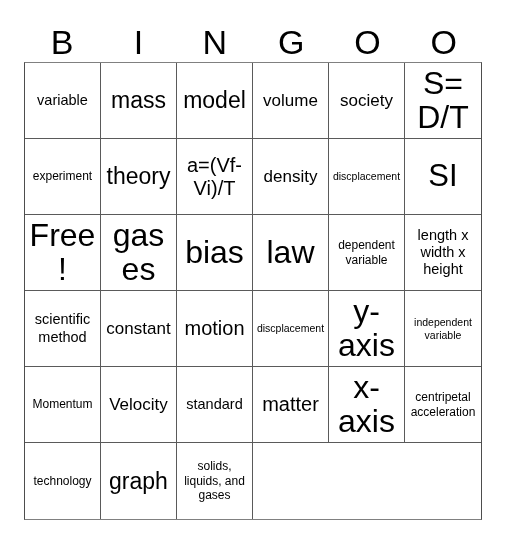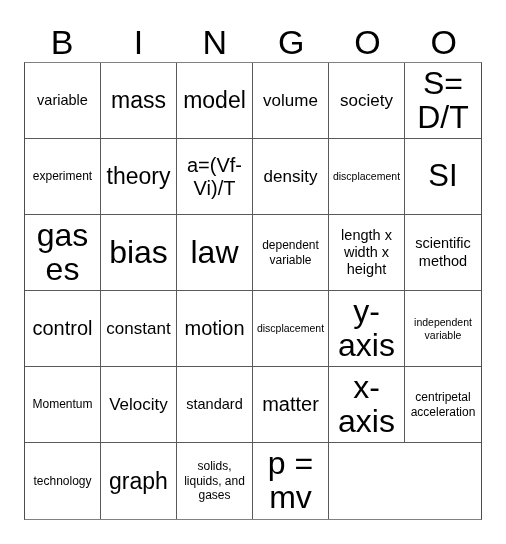--- a/index.html
+++ b/index.html
@@ -142,39 +142,39 @@
       <div class="cell fs-m">
         <span class="cell-text">density</span>
       </div>
       <div class="cell fs-xxs">
         <span class="cell-text">discplacement</span>
       </div>
       <div class="cell fs-xxxl">
         <span class="cell-text">SI</span>
       </div>
       <div class="cell fs-xxl">
+        <span class="cell-text">Free!</span>
+      </div>
+      <div class="cell fs-xxl">
         <span class="cell-text">gases</span>
       </div>
       <div class="cell fs-xxl">
         <span class="cell-text">bias</span>
       </div>
       <div class="cell fs-xxl">
         <span class="cell-text">law</span>
       </div>
       <div class="cell fs-xs">
         <span class="cell-text">dependent variable</span>
       </div>
       <div class="cell fs-s">
         <span class="cell-text">length x width x height</span>
       </div>
       <div class="cell fs-s">
         <span class="cell-text">scientific method</span>
-      </div>
-      <div class="cell fs-l">
-        <span class="cell-text">control</span>
       </div>
       <div class="cell fs-m">
         <span class="cell-text">constant</span>
       </div>
       <div class="cell fs-l">
         <span class="cell-text">motion</span>
       </div>
       <div class="cell fs-xxs">
         <span class="cell-text">discplacement</span>
       </div>
@@ -204,18 +204,15 @@
       </div>
       <div class="cell fs-xs">
         <span class="cell-text">technology</span>
       </div>
       <div class="cell fs-xl">
         <span class="cell-text">graph</span>
       </div>
       <div class="cell fs-xs">
         <span class="cell-text">solids, liquids, and gases</span>
       </div>
-      <div class="cell fs-xxl">
-        <span class="cell-text">p = mv</span>
-      </div>
     </div>
 
 </div>
 
 </body></html>

